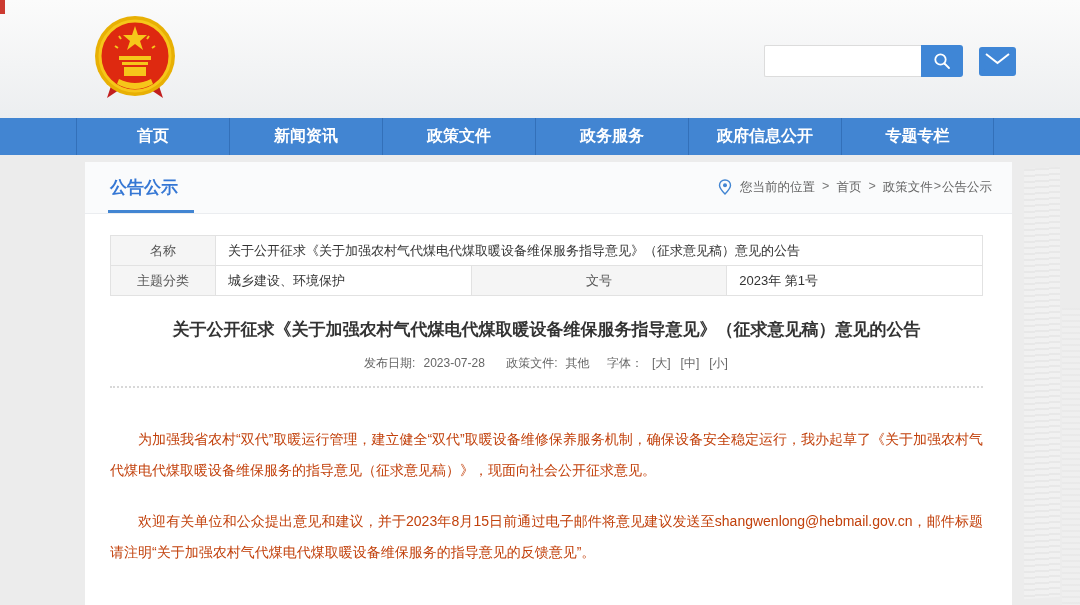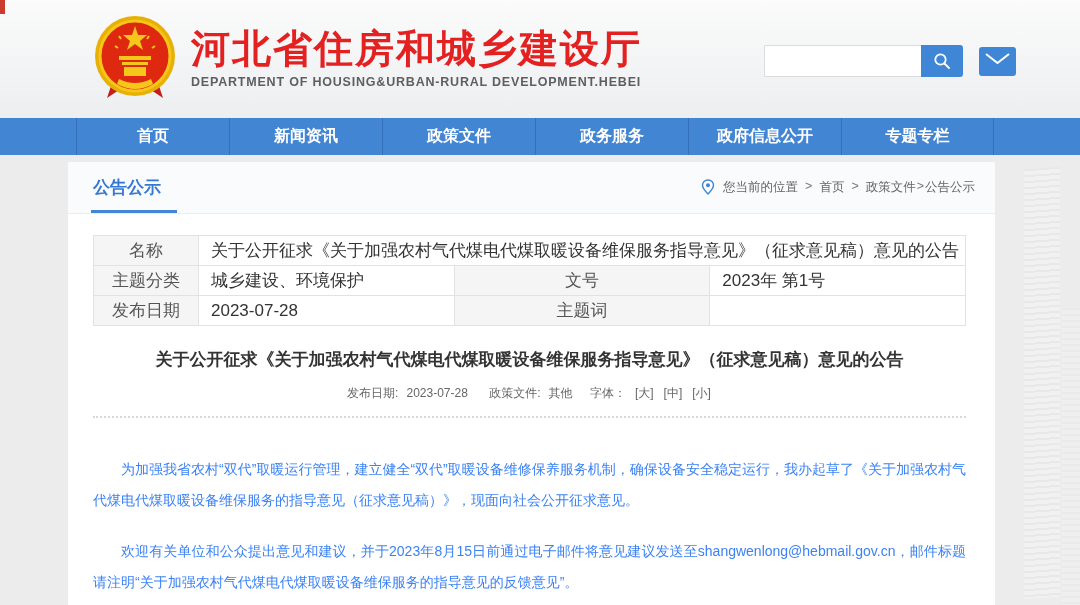--- a/index.html
+++ b/index.html
@@ -31,48 +31,48 @@
     color:#fff; font-size:16px; font-weight:bold; cursor:pointer; border-left:1px solid rgba(22,74,141,0.35); }
   .nav-item:last-child { border-right:1px solid rgba(22,74,141,0.35); }
 
   
   .watermark { position:absolute; right:0; top:158px; width:70px; height:447px; overflow:hidden; pointer-events:none; }
   .tower { position:absolute; background:repeating-linear-gradient(180deg,#e7e7e7 0 2px,#f2f2f2 2px 6px); opacity:.8; }
   .tower.t1 { left:14px; top:10px; width:36px; height:430px; transform:skewY(-4deg); }
   .tower.t2 { left:52px; top:150px; width:18px; height:300px; opacity:.5; }
 
   
-  .card { position:absolute; left:68px; top:162px; width:927px; height:443px; background:#fff; }
+  .card { position:absolute; left:85px; top:162px; width:927px; height:443px; background:#fff; }
   .section-bar { position:relative; height:52px; background:#fafbfc; border-bottom:1px solid #ebedf0;
     display:flex; align-items:center; justify-content:space-between; padding:0 20px 0 25px; }
   .section-tab { position:relative; height:100%; display:flex; align-items:center;
     color:#3577d4; font-size:17px; font-weight:bold; cursor:pointer; }
   .section-tab .underline { position:absolute; left:-2px; bottom:0; width:86px; height:3px; background:#4285d2; }
   .breadcrumb { display:flex; font-size:12.5px; color:#666; }
   .breadcrumb .pin { margin-right:8px; }
   .breadcrumb .sep { margin:0 7px; color:#777; }
   .breadcrumb .sep.tight { margin:0 1px; }
   .breadcrumb a { color:#666; text-decoration:none; cursor:pointer; }
 
   
   .table-wrap { padding:21px 29px 0 25px; }
   table.doc { width:100%; border-collapse:collapse; table-layout:fixed; }
-  table.doc td { border:1px solid #e2e2e2; height:30px; font-size:17px; color:#333;
+  table.doc td { border:1px solid #e2e2e2; height:30px; font-size:13px; color:#333;
     padding:0 12px; overflow:hidden; white-space:nowrap; }
   table.doc td.lab { background:#f5f5f5; color:#555; text-align:center; padding:0; }
   .w-lab1 { width:105px; } .w-val1 { width:247px; } .w-lab2 { width:83px; }
 
   
   .article { padding:0 29px 0 25px; }
   .article-title { margin-top:22px; text-align:center; font-size:17px; font-weight:bold; color:#333; }
   .article-meta { margin-top:14px; text-align:center; font-size:12px; color:#666; }
   .article-meta span { margin:0 4px; }
   .article-meta .fs { cursor:pointer; margin:0 5px; }
   .dotline { margin-top:14px; border-top:2px dotted #d8d8d8; }
-  .para { margin-top:0; font-size:14px; color:#3b82f6; line-height:31px; text-indent:2em;
+  .para { margin-top:0; font-size:14px; color:#c2410c; line-height:31px; text-indent:2em;
     text-align:justify; word-break:break-all; }
   .para.p1 { margin-top:36px; }
   .para.p2 { margin-top:20px; }
 </style>
 </head>
 <body>
 
 <div class="page">
 
   <div class="header">
@@ -85,24 +85,20 @@
         <circle cx="42" cy="42" r="40" fill="#e8b004"></circle>
         <circle cx="42" cy="42" r="35" fill="#de2910"></circle>
         <circle cx="42" cy="42" r="35" fill="none" stroke="#f6c61a" stroke-width="3"></circle>
         <path d="M42 12 L45 21 L54 21 L47 27 L50 36 L42 30 L34 36 L37 27 L30 21 L39 21 Z" fill="#f6c61a"></path>
         <path d="M26 22 l2 3 m28 -3 l-2 3 M22 32 l3 2 m37 -2 l-3 2" stroke="#f6c61a" stroke-width="2"></path>
         <rect x="26" y="42" width="32" height="4" fill="#f6c61a"></rect>
         <rect x="29" y="48" width="26" height="3" fill="#f6c61a"></rect>
         <rect x="31" y="53" width="22" height="9" fill="#f6c61a"></rect>
         <path d="M24 70 q18 10 36 0 l-2 -5 q-16 8 -32 0 Z" fill="#f6c61a"></path>
       </svg>
-      <div class="brand-text">
-        <div class="site-title">河北省住房和城乡建设厅</div>
-        <div class="site-subtitle">DEPARTMENT OF HOUSING&amp;URBAN-RURAL DEVELOPMENT.HEBEI</div>
-      </div>
     </div>
 
     <div class="header-tools">
       <div class="search-box">
         <input class="search-input" type="text" placeholder="" style="">
         <button class="search-btn">
           <svg width="18" height="18" viewBox="0 0 18 18">
             <circle cx="7.5" cy="7.5" r="5.2" fill="none" stroke="#fff" stroke-width="1.8"></circle>
             <line x1="11.5" y1="11.5" x2="16" y2="16" stroke="#fff" stroke-width="1.8" stroke-linecap="round"></line>
           </svg>
@@ -159,26 +155,20 @@
             <tr>
           <td class="lab w-lab1">名称</td>
           <td colspan="3">关于公开征求《关于加强农村气代煤电代煤取暖设备维保服务指导意见》（征求意见稿）意见的公告</td>
         </tr>
         <tr>
           <td class="lab w-lab1">主题分类</td>
           <td class="w-val1">城乡建设、环境保护</td>
           <td class="lab w-lab2">文号</td>
           <td>2023年 第1号</td>
         </tr>
-        <tr>
-          <td class="lab w-lab1">发布日期</td>
-          <td class="w-val1">2023-07-28</td>
-          <td class="lab w-lab2">主题词</td>
-          <td></td>
-        </tr>
       </tbody>
         </table>
     </div>
 
     <div class="article">
       <h1 class="article-title">关于公开征求《关于加强农村气代煤电代煤取暖设备维保服务指导意见》（征求意见稿）意见的公告</h1>
 
       <div class="article-meta">
         <span>发布日期:</span><span>2023-07-28</span>
         <span style="margin-left:14px">政策文件:</span><span>其他</span>

